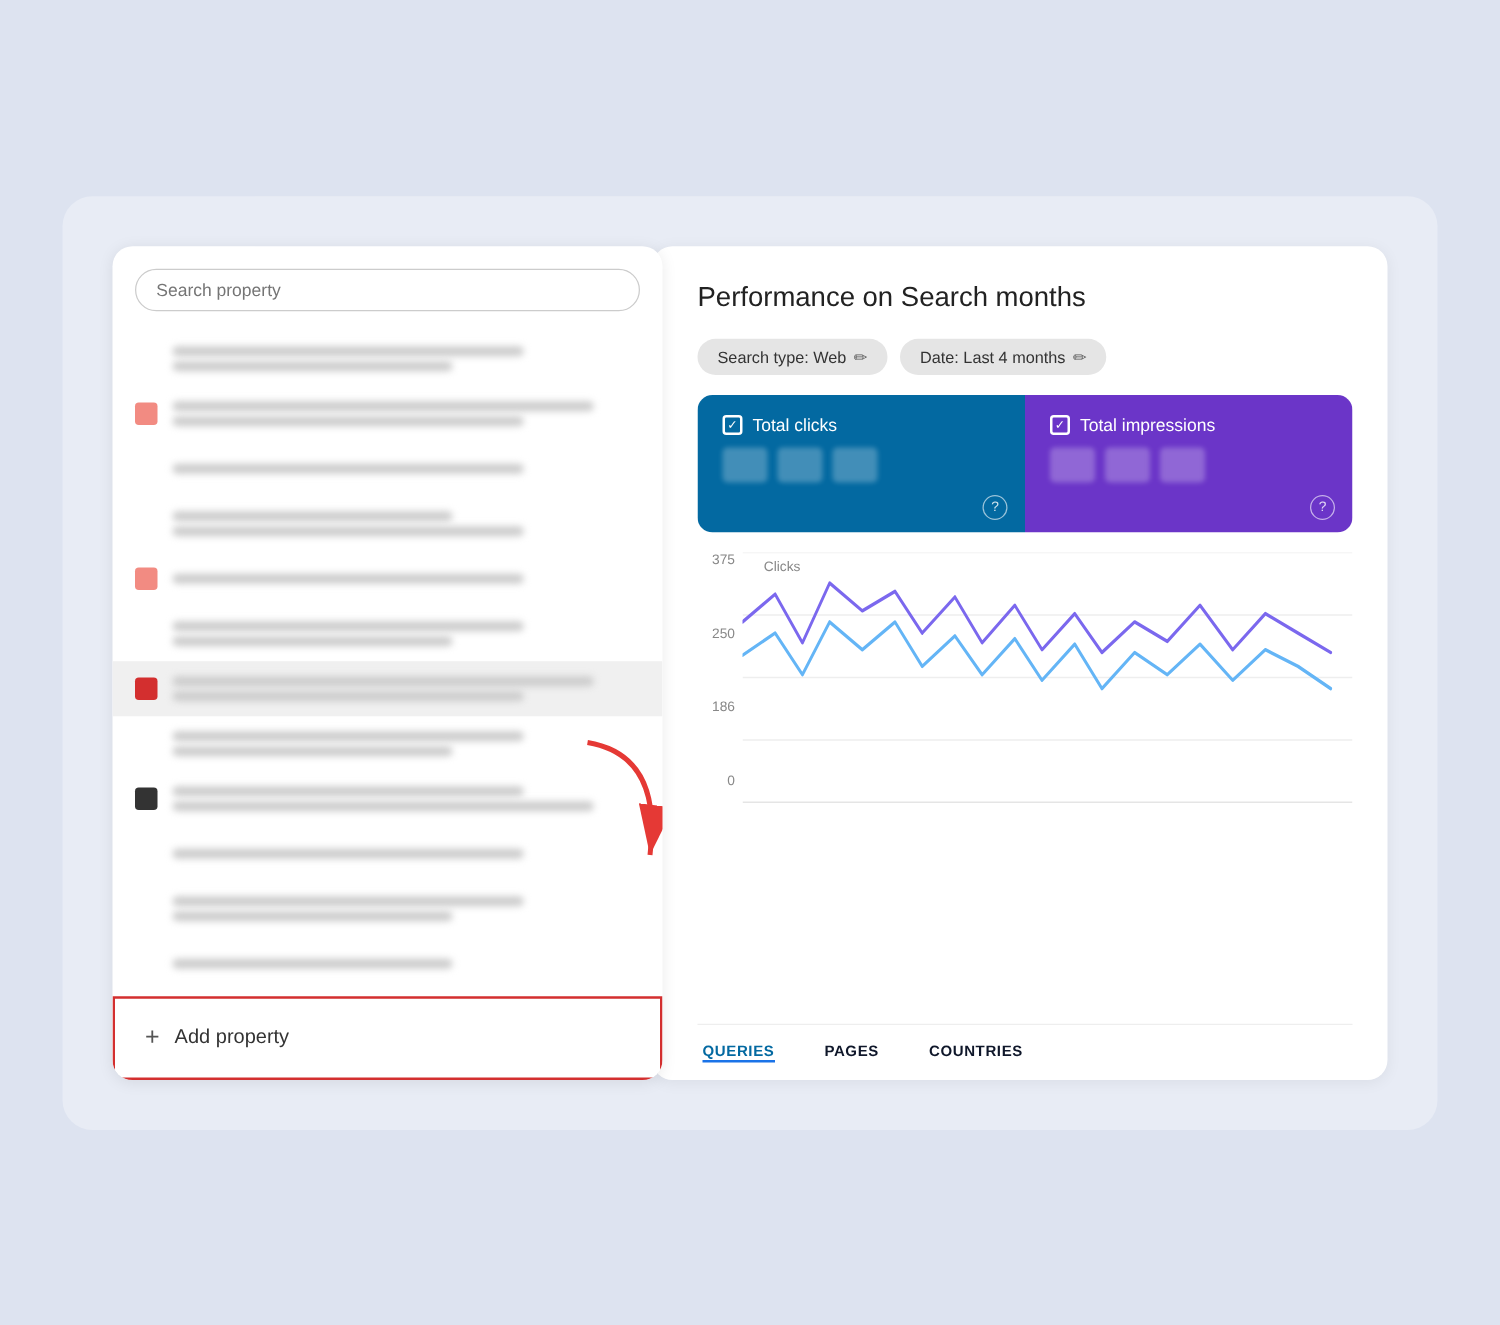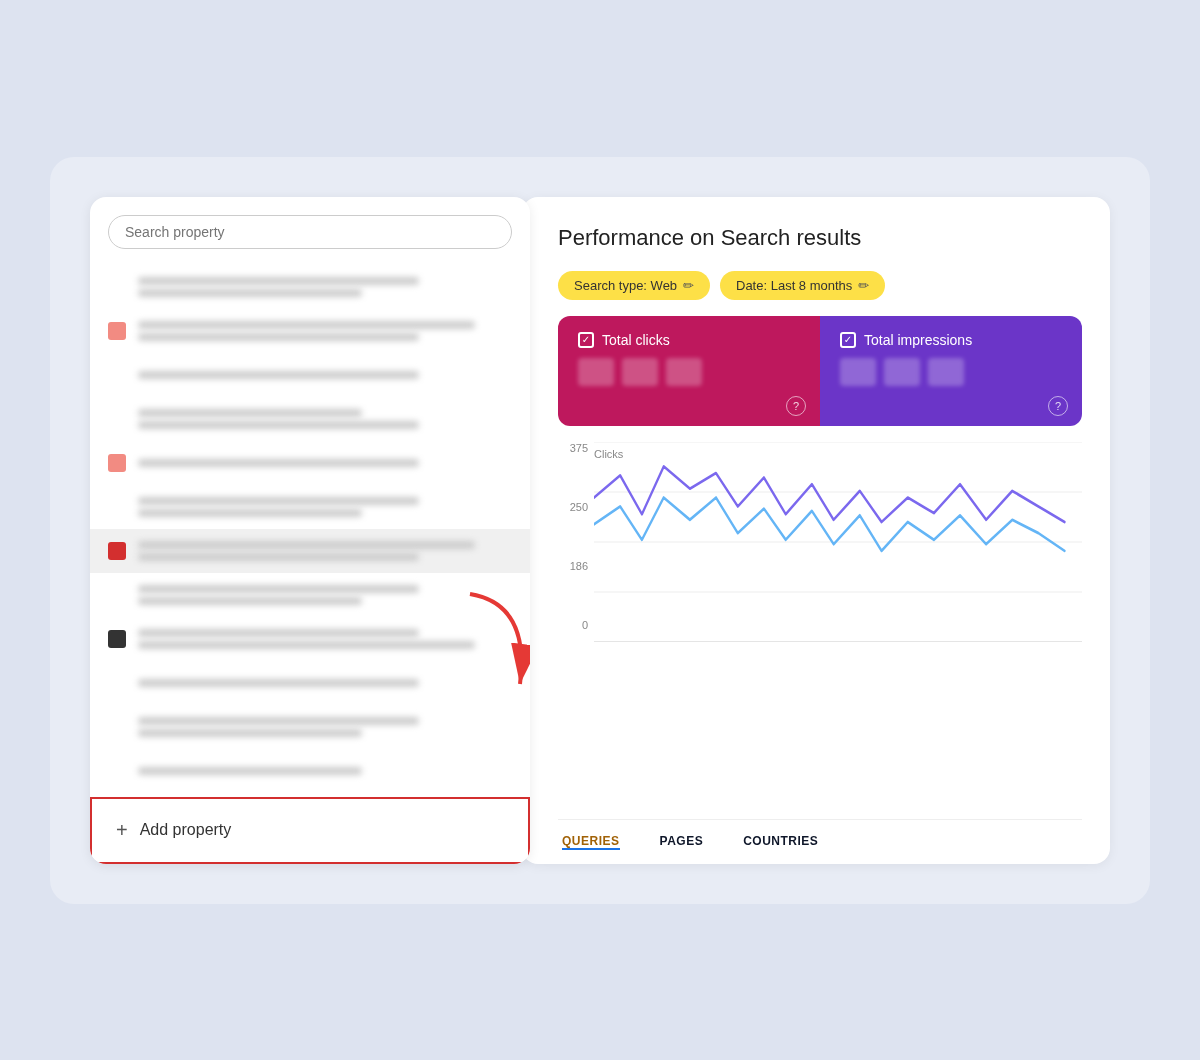--- a/index.html
+++ b/index.html
@@ -148,21 +148,21 @@
     .filter-row {
       display: flex;
       gap: 10px;
       align-items: center;
     }
 
     .filter-chip {
       display: flex;
       align-items: center;
       gap: 6px;
-      background: #fde047;
+      background: #e5e5e5;
       border-radius: 20px;
       padding: 7px 16px;
       font-size: 13px;
       color: #333;
       cursor: pointer;
       font-weight: 500;
     }
 
     .filter-chip .edit-icon {
       font-size: 13px;
@@ -177,21 +177,21 @@
       overflow: hidden;
       min-height: 110px;
     }
 
     .metric-card {
       padding: 16px 20px 12px;
       position: relative;
     }
 
     .metric-card.blue {
-      background: #be185d;
+      background: #0369a1;
     }
 
     .metric-card.purple {
       background: #6b35c8;
       text-align: right;
     }
 
     .metric-card-title {
       display: flex;
       align-items: center;
@@ -250,21 +250,21 @@
 
     
     .chart-area {
       flex: 1;
       position: relative;
       padding-bottom: 8px;
     }
 
     .chart-y-label {
       position: absolute;
-      left: 0;
+      left: 17px;
       top: 6px;
       font-size: 11px;
       color: #888;
     }
 
     .chart-wrap {
       margin-left: 36px;
       height: 220px;
       position: relative;
     }
@@ -314,21 +314,21 @@
 
     .tab-item {
       font-size: 12px;
       font-weight: 700;
       color: #0f172a;
       letter-spacing: 0.5px;
       cursor: pointer;
     }
 
     .tab-item.active {
-      color: #a16207;
+      color: #0369a1;
       border-bottom: 2px solid #1a73e8;
     }
 
     
     .red-arrow {
       position: absolute;
       bottom: 160px;
       right: -20px;
       z-index: 20;
       pointer-events: none;
@@ -439,29 +439,29 @@
       <path d="M 10 10 Q 70 20 60 100" stroke="#e53935" stroke-width="4" fill="none" marker-end="url(#arrowhead)"></path>
     </svg>
 
     <div class="add-property-btn">
       <span class="plus-icon">+</span>
       <span>Add property</span>
     </div>
   </div>
 
   <div class="right-panel">
-    <div class="panel-title">Performance on Search results</div>
+    <div class="panel-title">Performance on Search months</div>
 
     <div class="filter-row">
       <div class="filter-chip">
         <span>Search type: Web</span>
         <span class="edit-icon">✏</span>
       </div>
       <div class="filter-chip">
-        <span>Date: Last 8 months</span>
+        <span>Date: Last 4 months</span>
         <span class="edit-icon">✏</span>
       </div>
     </div>
 
     <div class="metric-cards">
       <div class="metric-card blue">
         <div class="metric-card-title">
           <div class="checkbox-icon"></div>
           <span>Total clicks</span>
         </div>

